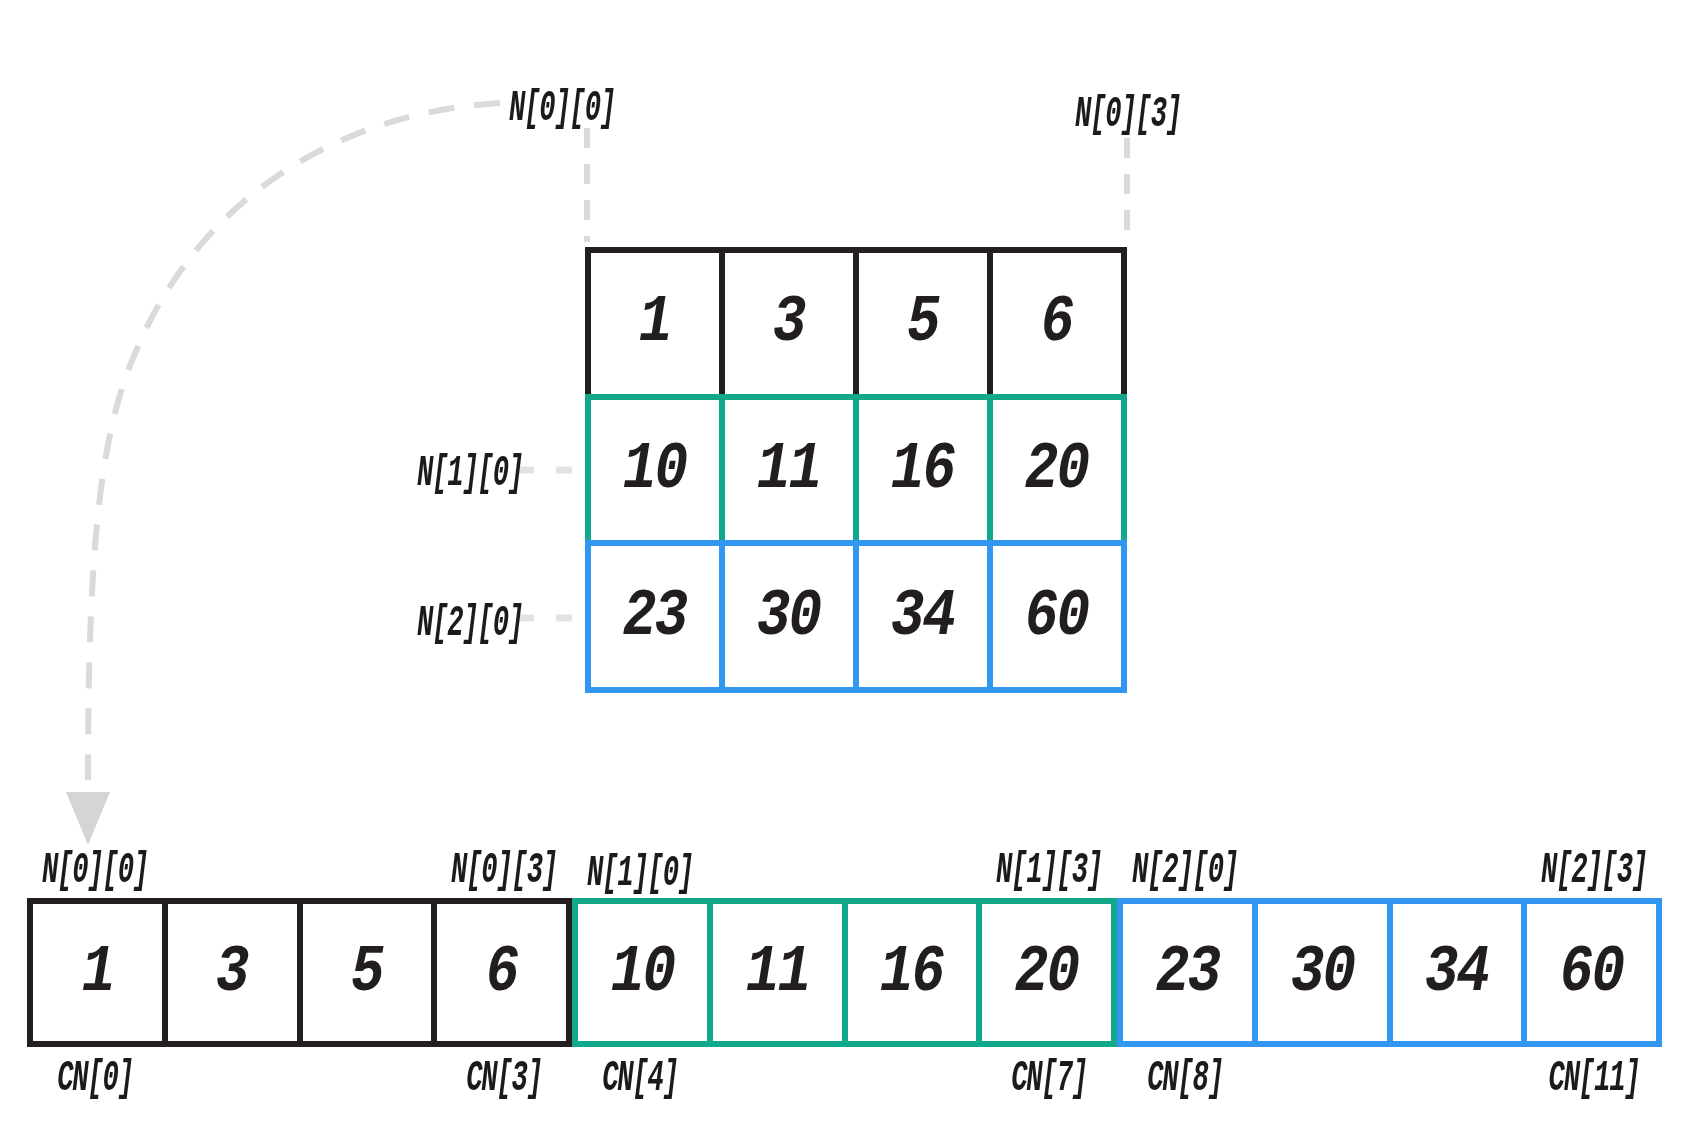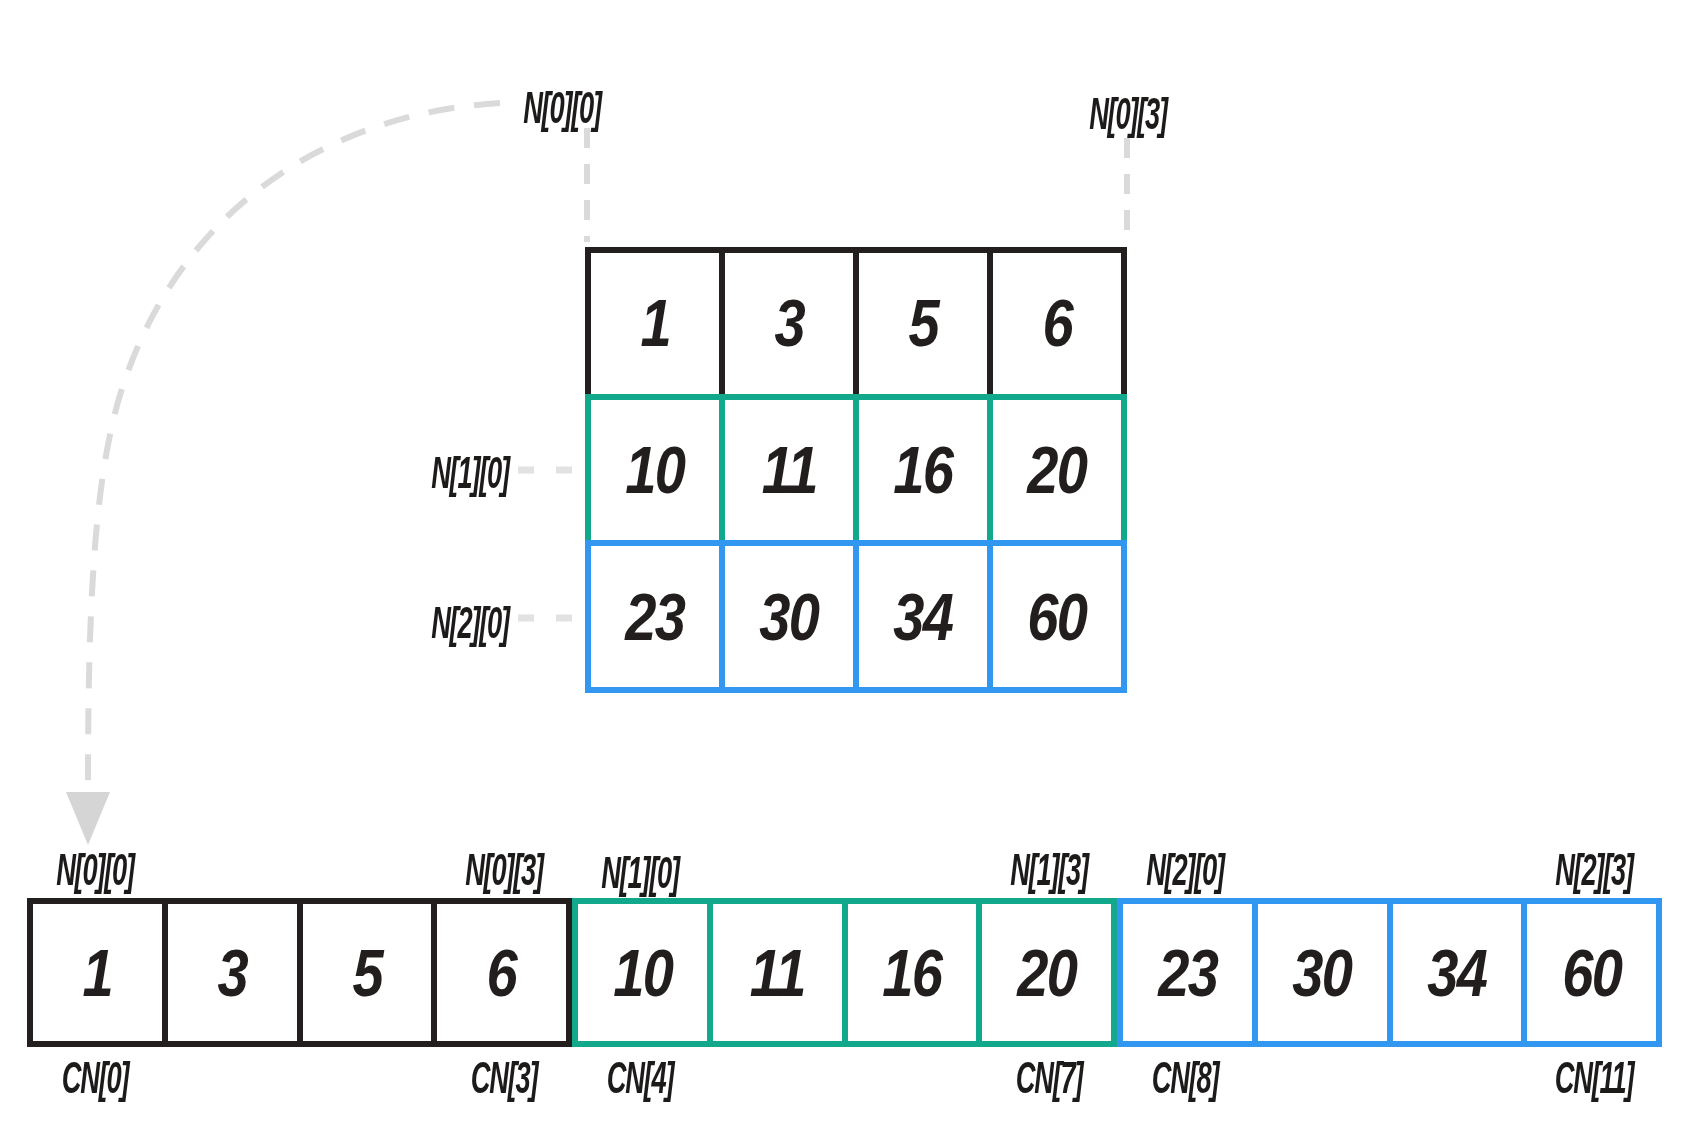--- a/index.html
+++ b/index.html
@@ -1,21 +1,21 @@
 <!DOCTYPE html>
 <html><head>
 <meta charset="utf-8">
 <style>
   html,body{margin:0;padding:0;background:#ffffff;}
   #canvas{
     position:relative;
     width:1688px;height:1140px;
     background:#ffffff;
     overflow:hidden;
-    font-family:Liberation Sans, sans-serif;
+    font-family:Liberation Mono, monospace;
   }
   svg.overlay{position:absolute;left:0;top:0;pointer-events:none;}
 
   
   .matrix{
     position:absolute;left:585px;top:247px;width:542px;height:446px;
     display:flex;flex-direction:column;
   }
   .mrow{flex:1;display:flex;box-sizing:border-box;border-style:solid;border-width:6px;}
   .mrow.r0{border-color:#231f1f;border-bottom:none;}

